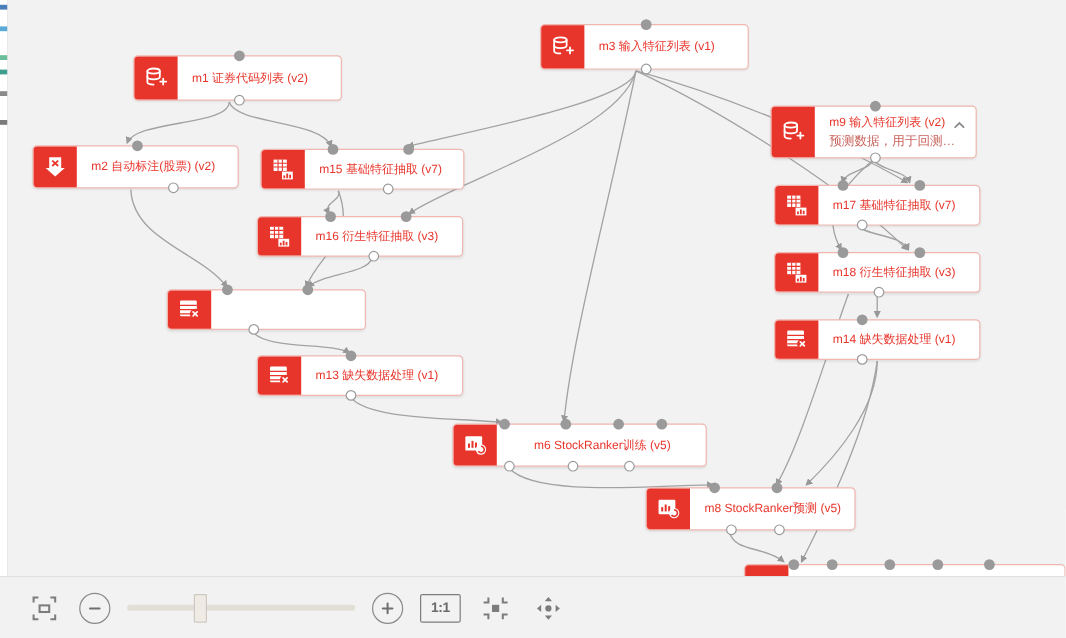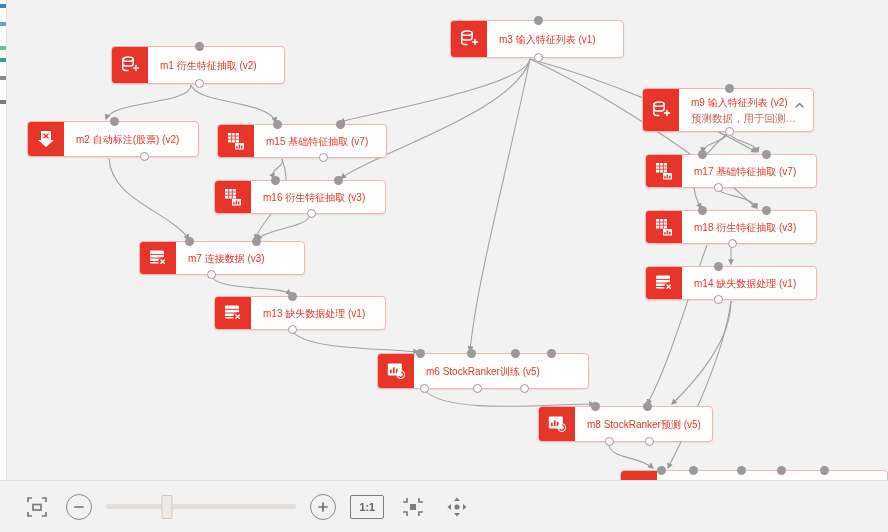--- a/index.html
+++ b/index.html
@@ -233,21 +233,21 @@
   <div class="node" style="left: 104px; top: 46px; width: 174px; height: 38px;">
         <div class="node-icon">
           <svg width="20" height="20" viewBox="0 0 20 20" stroke="#ffffff" fill="none" stroke-width="1.5" stroke-linecap="round" stroke-linejoin="round">
             <ellipse cx="8" cy="4.2" rx="5.2" ry="2.1"></ellipse>
             <path d="M2.8 4.2 V9 c0 1.2 2.4 2.1 5.2 2.1 s5.2-.9 5.2-2.1 V4.2"></path>
             <path d="M2.8 9 V13.4 c0 1.2 2.4 2.1 5.2 2.1"></path>
             <path d="M13.5 13 H18.5 M16 10.5 V15.5"></path>
           </svg>
         </div>
         <div class="node-body">
-          <div class="node-title">m1 衍生特征抽取 (v2)</div>
+          <div class="node-title">m1 证券代码列表 (v2)</div>
         </div>
         <div class="port port-in" style="left: 82.5px; top: -5px;"></div>
         <div class="port port-out" style="left: 82.5px; bottom: -5px;"></div>
       </div>
       <div class="node" style="left: 443px; top: 20px; width: 174px; height: 38px;">
         <div class="node-icon">
           <svg width="20" height="20" viewBox="0 0 20 20" stroke="#ffffff" fill="none" stroke-width="1.5" stroke-linecap="round" stroke-linejoin="round">
             <ellipse cx="8" cy="4.2" rx="5.2" ry="2.1"></ellipse>
             <path d="M2.8 4.2 V9 c0 1.2 2.4 2.1 5.2 2.1 s5.2-.9 5.2-2.1 V4.2"></path>
             <path d="M2.8 9 V13.4 c0 1.2 2.4 2.1 5.2 2.1"></path>
@@ -366,23 +366,20 @@
       </div>
       <div class="node" style="left: 132px; top: 241px; width: 166px; height: 34px;">
         <div class="node-icon">
           <svg width="20" height="20" viewBox="0 0 20 20">
             <rect x="2" y="2.5" width="14" height="13" rx="1" fill="#ffffff"></rect>
             <path d="M2 6.4 H16 M2 10 H16 M2 13.5 H12" stroke="#e8352b" stroke-width="1"></path>
             <circle cx="14.6" cy="13.6" r="4.4" fill="#e8352b"></circle>
             <path d="M12.9 11.9 L16.3 15.3 M16.3 11.9 L12.9 15.3" stroke="#ffffff" stroke-width="1.4" stroke-linecap="round"></path>
           </svg>
         </div>
-        <div class="node-body">
-          <div class="node-title">m7 连接数据 (v3)</div>
-        </div>
         <div class="port port-in" style="left: 45.3px; top: -5px;"></div>
         <div class="port port-in" style="left: 111.7px; top: -5px;"></div>
         <div class="port port-out" style="left: 66.88px; bottom: -5px;"></div>
       </div>
       <div class="node" style="left: 638px; top: 266px; width: 172px; height: 34px;">
         <div class="node-icon">
           <svg width="20" height="20" viewBox="0 0 20 20">
             <rect x="2" y="2.5" width="14" height="13" rx="1" fill="#ffffff"></rect>
             <path d="M2 6.4 H16 M2 10 H16 M2 13.5 H12" stroke="#e8352b" stroke-width="1"></path>
             <circle cx="14.6" cy="13.6" r="4.4" fill="#e8352b"></circle>
@@ -403,21 +400,21 @@
             <circle cx="14.6" cy="13.6" r="4.4" fill="#e8352b"></circle>
             <path d="M12.9 11.9 L16.3 15.3 M16.3 11.9 L12.9 15.3" stroke="#ffffff" stroke-width="1.4" stroke-linecap="round"></path>
           </svg>
         </div>
         <div class="node-body">
           <div class="node-title">m13 缺失数据处理 (v1)</div>
         </div>
         <div class="port port-in" style="left: 72.9px; top: -5px;"></div>
         <div class="port port-out" style="left: 72.9px; bottom: -5px;"></div>
       </div>
-      <div class="node" style="left: 370px; top: 353px; width: 212px; height: 36px;">
+      <div class="node" style="left: 370px; top: 353px; width: 212px; height: 36px; text-align: center;">
         <div class="node-icon">
           <svg width="20" height="20" viewBox="0 0 20 20">
             <rect x="1.8" y="2.5" width="14" height="12" rx="1" fill="#ffffff"></rect>
             <rect x="4" y="8.6" width="1.7" height="3.6" fill="#e8352b"></rect>
             <rect x="6.9" y="6.4" width="1.7" height="5.8" fill="#e8352b"></rect>
             <rect x="9.8" y="7.8" width="1.7" height="4.4" fill="#e8352b"></rect>
             <circle cx="14.8" cy="13.6" r="4.3" fill="#ffffff"></circle>
             <path d="M14.8 10.9 a2.7 2.7 0 1 1 -2.2 4.2" stroke="#e8352b" stroke-width="1.4" fill="none"></path>
           </svg>
         </div>

